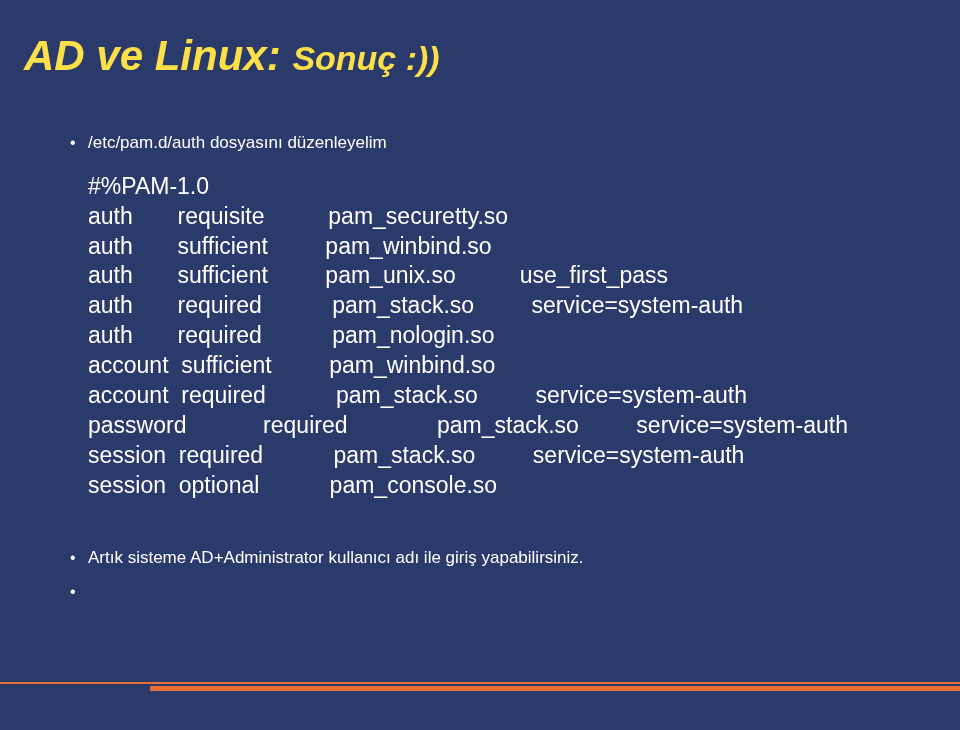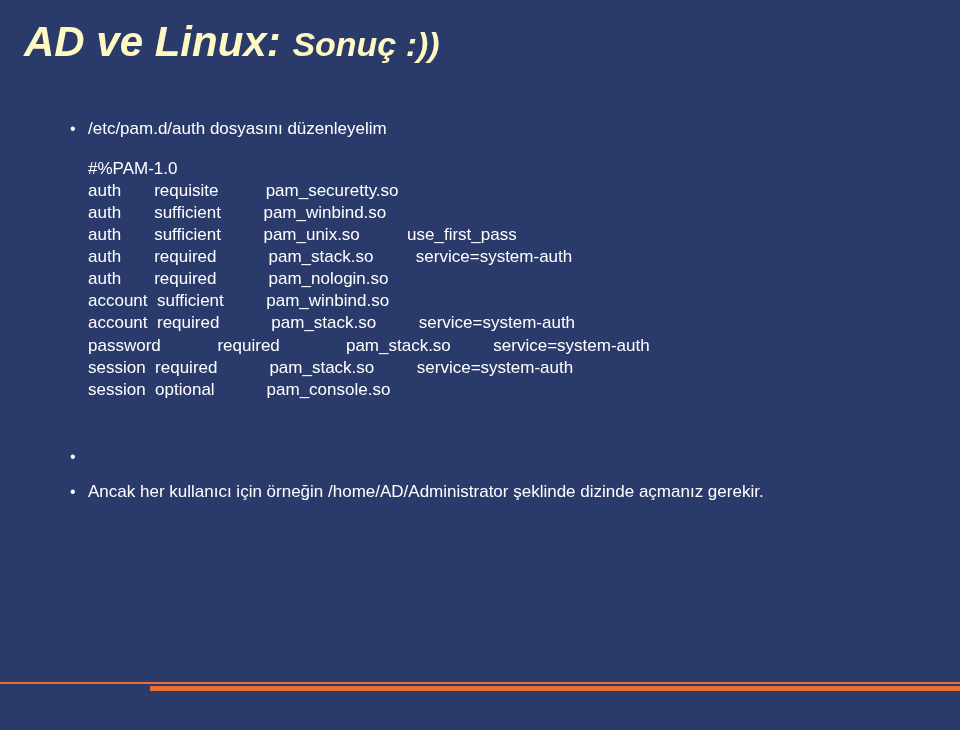--- a/index.html
+++ b/index.html
@@ -13,23 +13,23 @@
     overflow: hidden;
   }
   .slide {
     width: 100%;
     height: 100%;
     position: relative;
   }
   .title {
     font-style: italic;
     font-weight: bold;
-    color: #fef9c3;
+    color: #fde047;
     font-size: 42px;
-    padding: 18px 0 0 24px;
+    padding: 32px 0 0 24px;
   }
   .title .sub {
     font-size: 34px;
   }
   .content {
     padding: 52px 0 0 70px;
     font-size: 17px;
     line-height: 1.28;
   }
   .bullet-row {
@@ -40,21 +40,21 @@
     width: 18px;
     flex-shrink: 0;
     font-size: 16px;
   }
   .bullet-text {
     flex: 1;
   }
   .code-block {
     padding: 18px 0 0 18px;
     font-family: Arial, Helvetica, sans-serif;
-    font-size: 17px;
+    font-size: 23px;
     line-height: 1.3;
     white-space: pre;
   }
   .second {
     padding-top: 46px;
   }
   .third {
     padding-top: 14px;
   }
   .footer-bar {
@@ -105,25 +105,25 @@
 auth       required           pam_stack.so         service=system-auth
 auth       required           pam_nologin.so
 account  sufficient         pam_winbind.so
 account  required           pam_stack.so         service=system-auth
 password            required              pam_stack.so         service=system-auth
 session  required           pam_stack.so         service=system-auth
 session  optional           pam_console.so</div>
 
     <div class="bullet-row second">
       <div class="bullet">•</div>
+      <div class="bullet-text">Artık sisteme AD+Administrator kullanıcı adı ile giriş yapabilirsiniz.</div>
     </div>
 
     <div class="bullet-row third">
       <div class="bullet">•</div>
-      <div class="bullet-text">Ancak her kullanıcı için örneğin /home/AD/Administrator şeklinde dizinde açmanız gerekir.</div>
     </div>
 
   </div>
 
   <div class="footer-bar">
     <div class="footer-line-thin"></div>
     <div class="footer-line-thick"></div>
   </div>
 
 </div>

